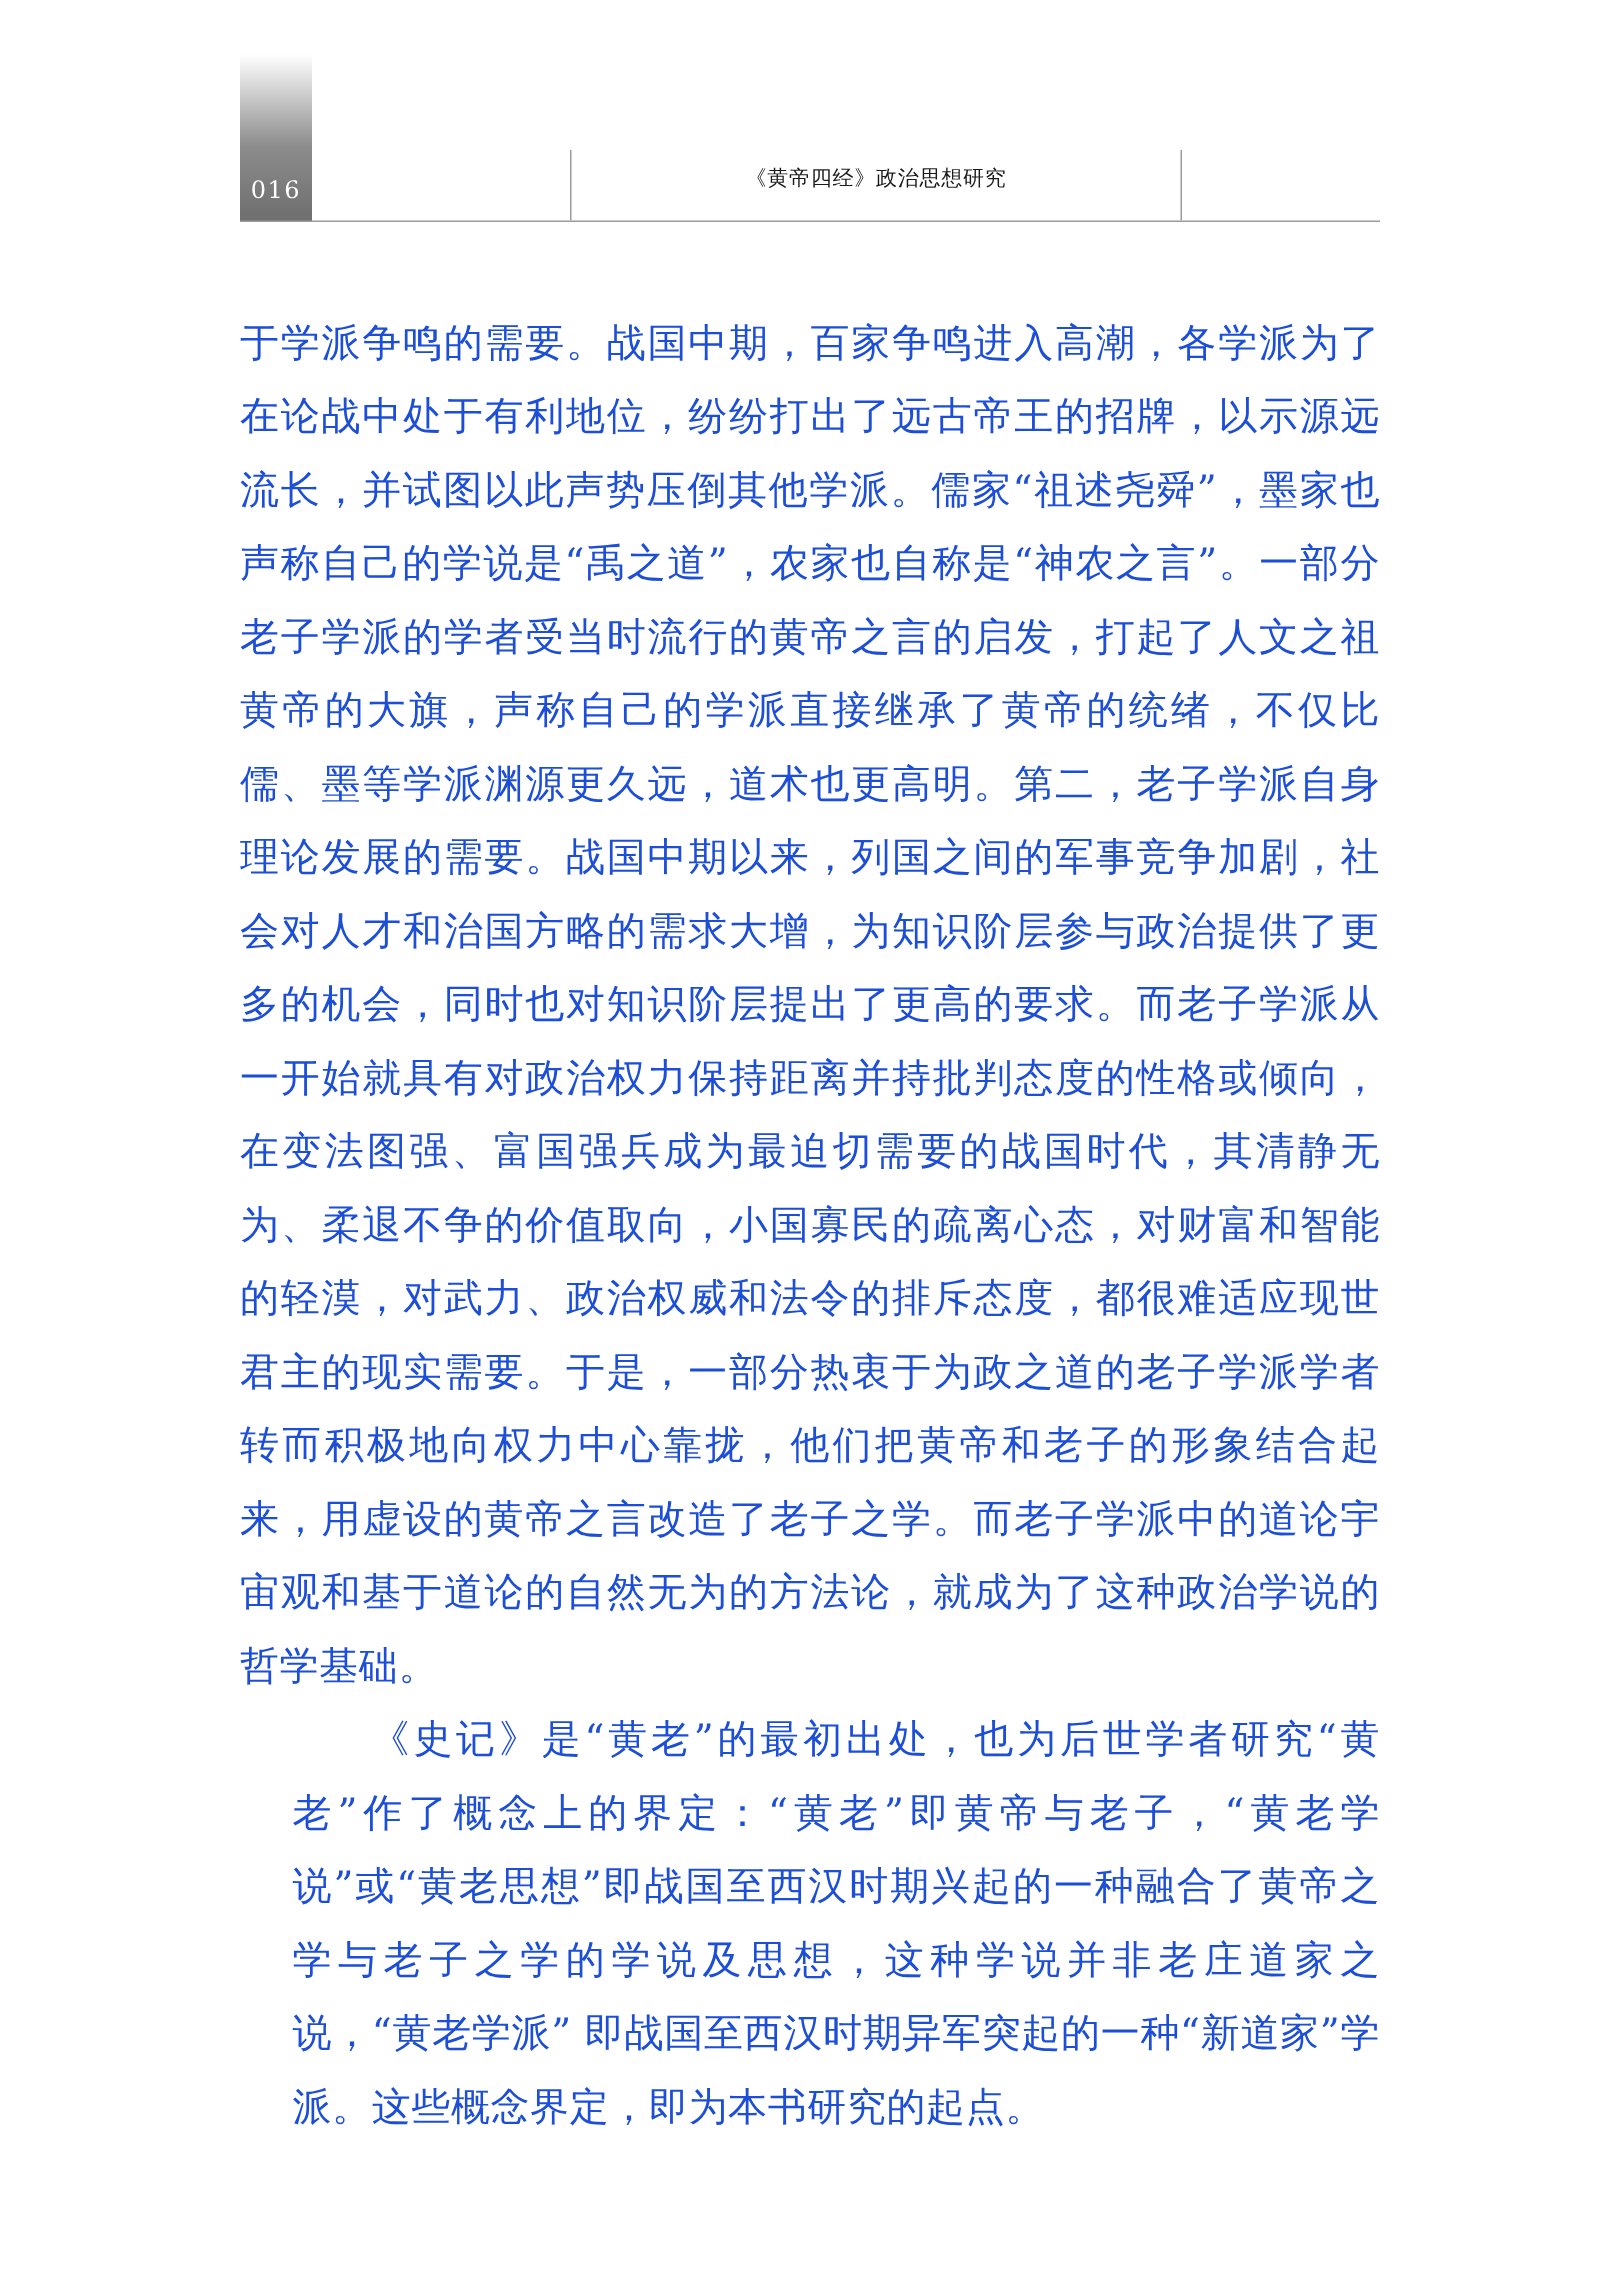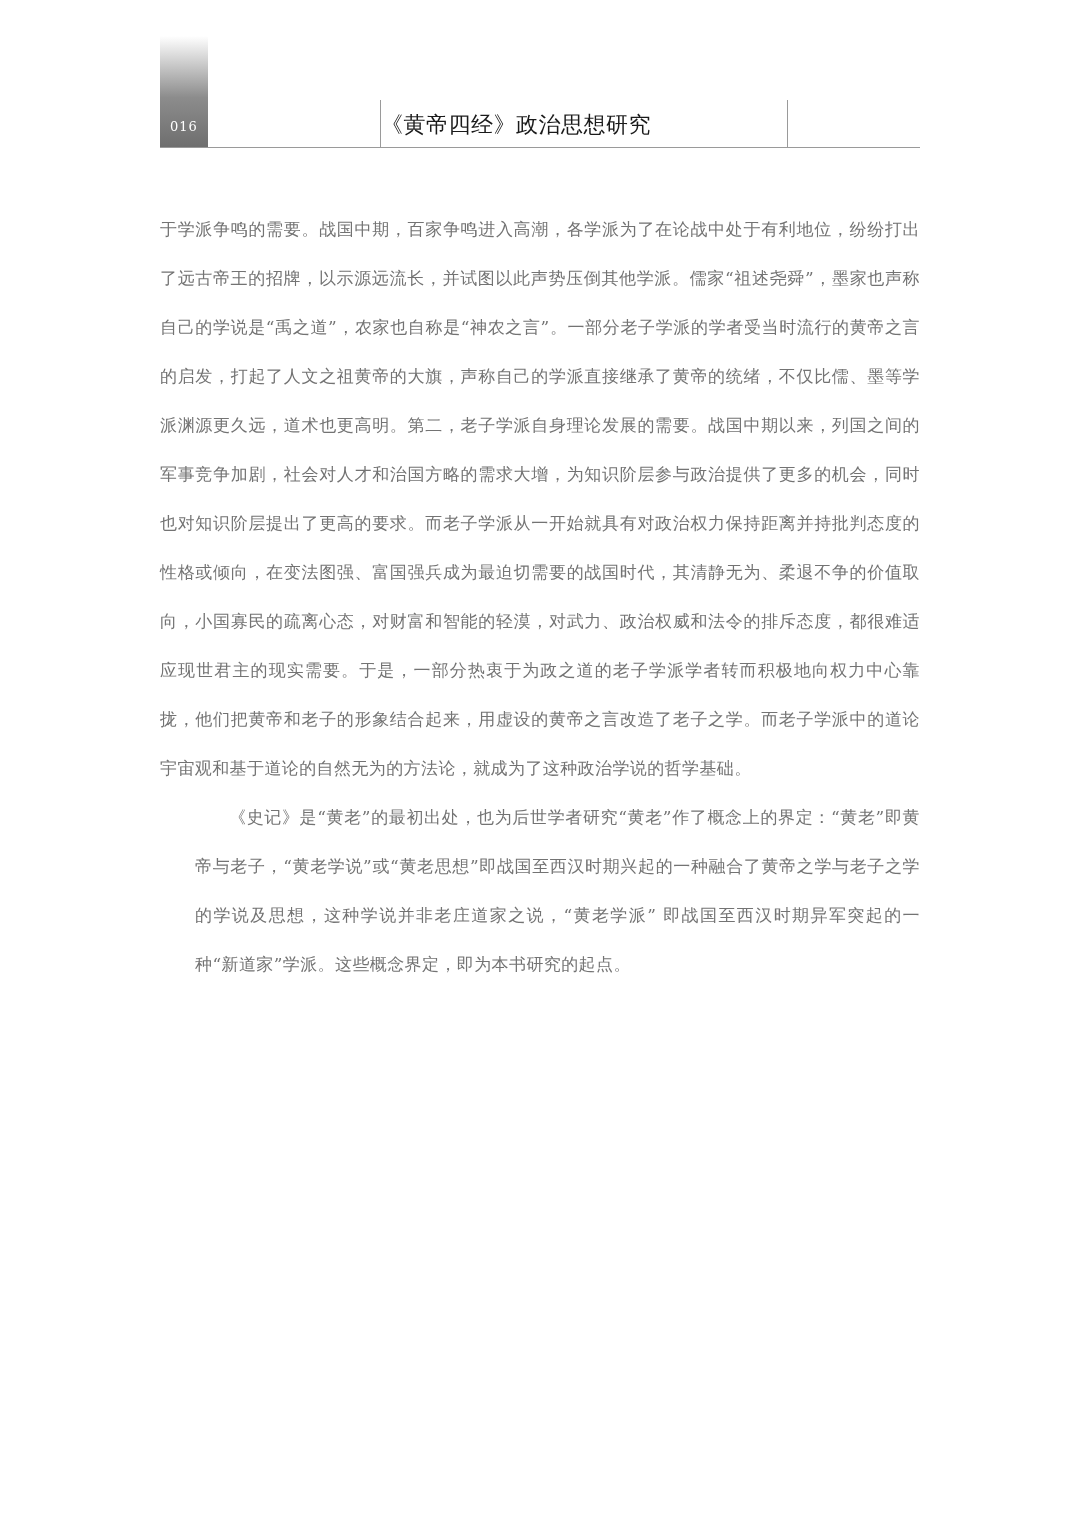--- a/index.html
+++ b/index.html
@@ -33,21 +33,21 @@
     height: 112px;
     background: linear-gradient(to bottom, #ffffff 0%, #8c8c8c 55%, #6e6e6e 100%);
   }
   .folio-number {
     position: absolute;
     left: 160px;
     top: 112px;
     width: 48px;
     height: 30px;
     color: #ffffff;
-    font-size: 13px;
+    font-size: 16px;
     letter-spacing: 1px;
     text-align: center;
     line-height: 30px;
     font-family: "DejaVu Serif", "Liberation Serif", serif;
   }
   .header-rule {
     position: absolute;
     left: 160px;
     top: 147px;
     width: 760px;
@@ -68,37 +68,38 @@
     top: 100px;
     width: 1px;
     height: 47px;
     background: #9a9a9a;
   }
   .running-title {
     position: absolute;
     left: 381px;
     top: 110px;
     width: 406px;
-    font-size: 22px;
+    text-align: center;
+    font-size: 14px;
     color: #1a1a1a;
     letter-spacing: 0.5px;
   }
 
   
   .body-text {
     position: absolute;
     left: 160px;
     top: 205px;
     width: 760px;
   }
   .para {
     margin: 0 0 0 0;
-    font-size: 17px;
+    font-size: 26px;
     line-height: 49px;
-    color: #737373;
+    color: #1d4ed8;
     text-align: justify;
     text-justify: inter-character;
     letter-spacing: 0.4px;
   }
   .para + .para {
     margin-top: 0;
     margin-left: 35px;
   }
   .indent {
     text-indent: 2em;

